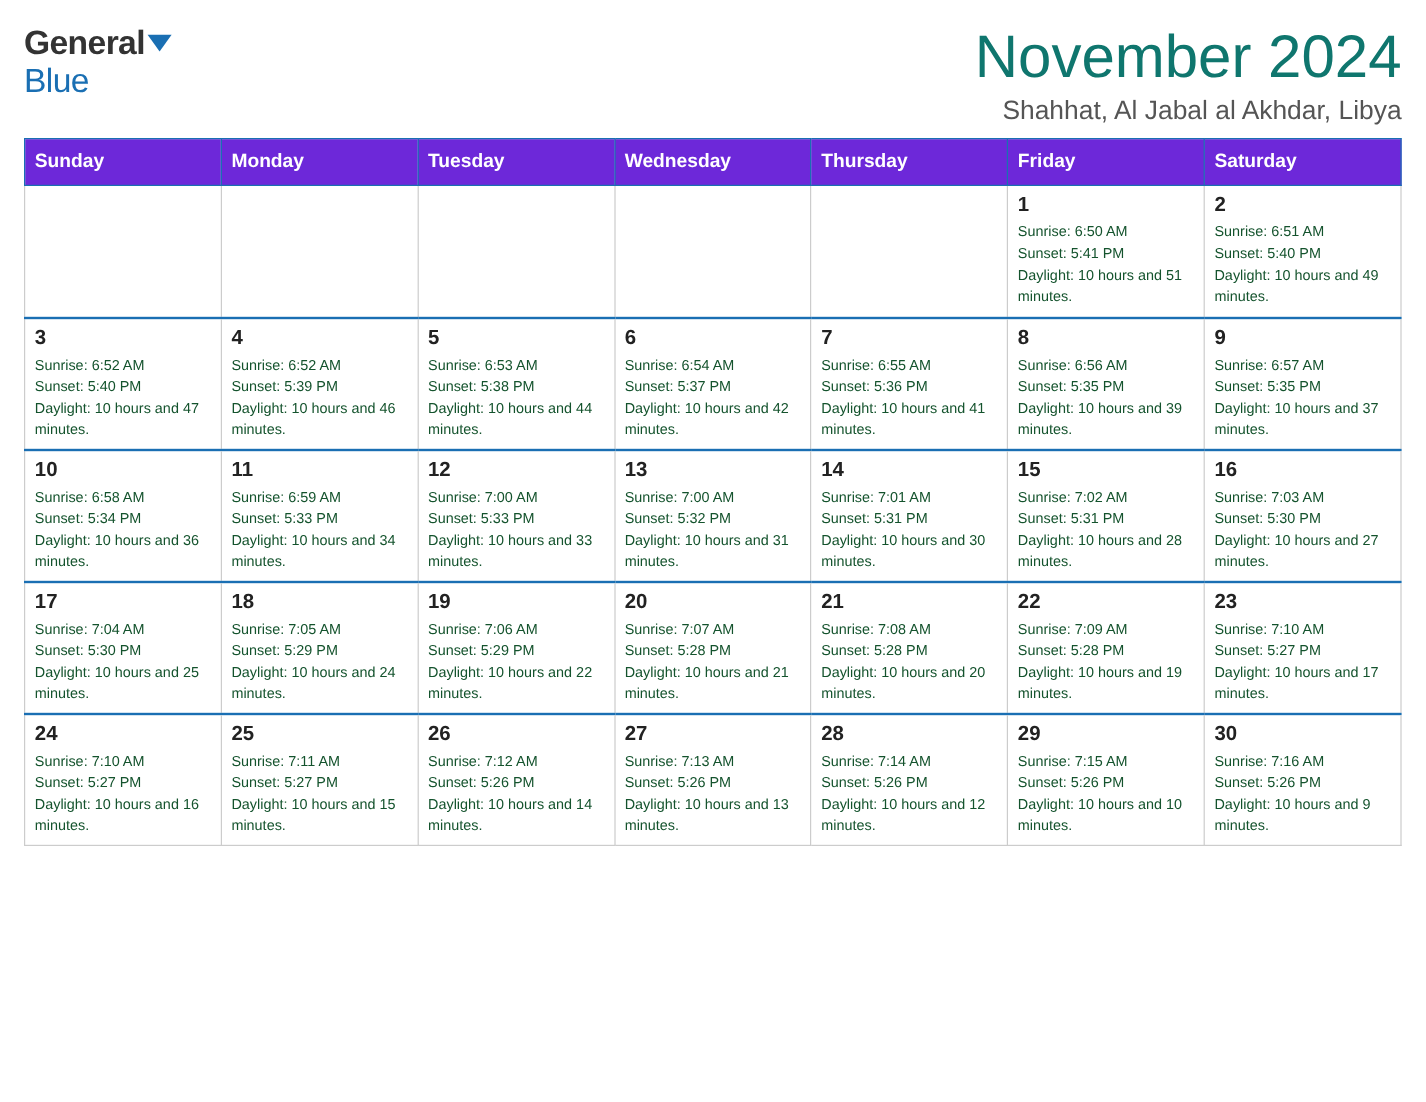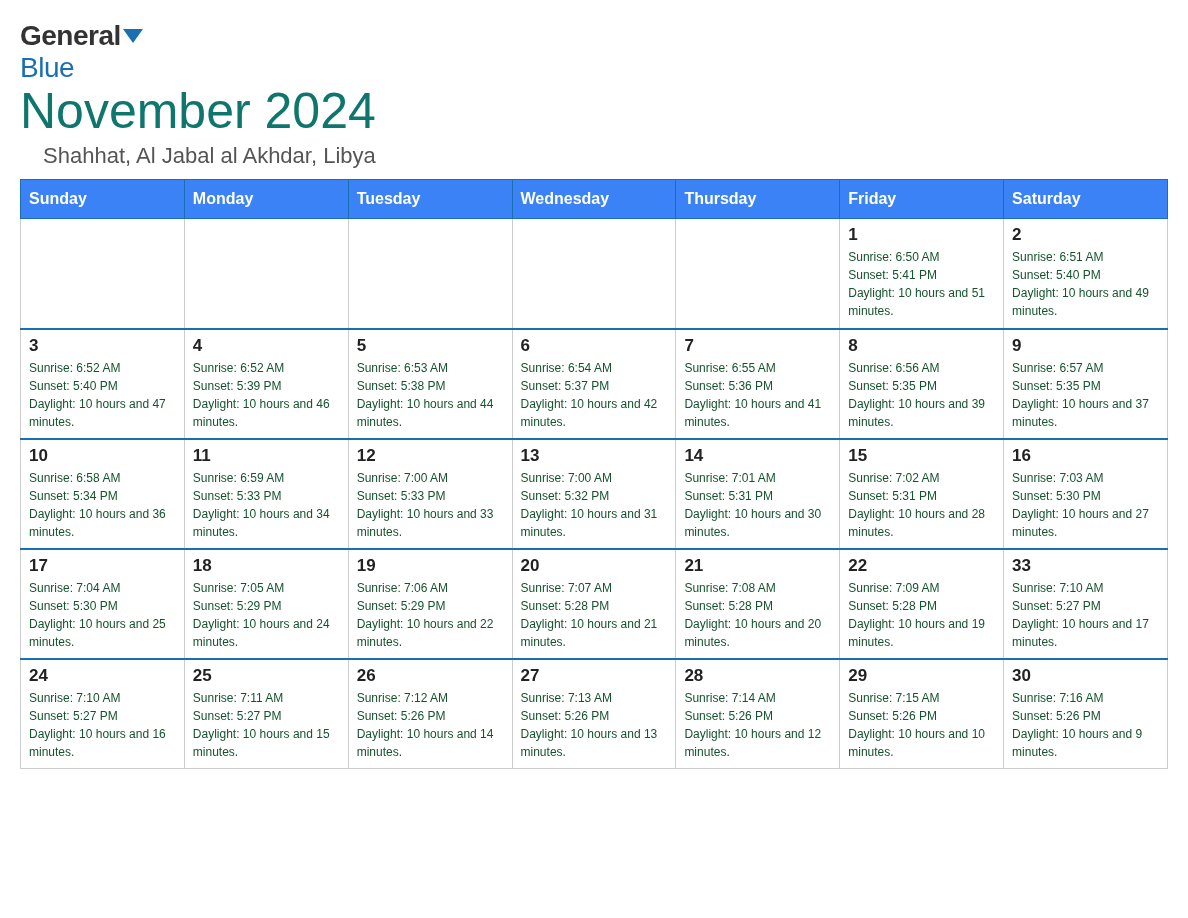--- a/index.html
+++ b/index.html
@@ -5,24 +5,23 @@
     * { box-sizing: border-box; margin: 0; padding: 0; }
     body {
       font-family: Arial, sans-serif;
       background: #fff;
       padding: 20px;
       width: 1188px;
       min-height: 918px;
     }
     .header {
       display: flex;
-      justify-content: flex-start;
+      justify-content: space-between;
       align-items: flex-start;
       margin-bottom: 2px;
-      flex-direction: column;
     }
     .logo {
       display: flex;
       flex-direction: column;
       align-items: flex-start;
     }
     .logo-general {
       font-size: 28px;
       font-weight: bold;
       color: #333;
@@ -57,21 +56,21 @@
       font-size: 22px;
       color: #555;
       margin-top: 4px;
     }
     .calendar {
       width: 100%;
       border-collapse: collapse;
       margin-top: 10px;
     }
     .calendar th {
-      background-color: #3b82f6;
+      background-color: #6d28d9;
       color: #fff;
       font-size: 16px;
       font-weight: bold;
       padding: 10px 8px;
       text-align: left;
       border: 1px solid #1a6fb3;
     }
     .calendar td {
       vertical-align: top;
       border: 1px solid #ccc;
@@ -222,21 +221,21 @@
         </td>
         <td>
           <div class="day-num">21</div>
           <div class="day-info">Sunrise: 7:08 AM<br>Sunset: 5:28 PM<br>Daylight: 10 hours and 20 minutes.</div>
         </td>
         <td>
           <div class="day-num">22</div>
           <div class="day-info">Sunrise: 7:09 AM<br>Sunset: 5:28 PM<br>Daylight: 10 hours and 19 minutes.</div>
         </td>
         <td>
-          <div class="day-num">33</div>
+          <div class="day-num">23</div>
           <div class="day-info">Sunrise: 7:10 AM<br>Sunset: 5:27 PM<br>Daylight: 10 hours and 17 minutes.</div>
         </td>
       </tr>
       <tr class="row-separator">
         <td>
           <div class="day-num">24</div>
           <div class="day-info">Sunrise: 7:10 AM<br>Sunset: 5:27 PM<br>Daylight: 10 hours and 16 minutes.</div>
         </td>
         <td>
           <div class="day-num">25</div>

